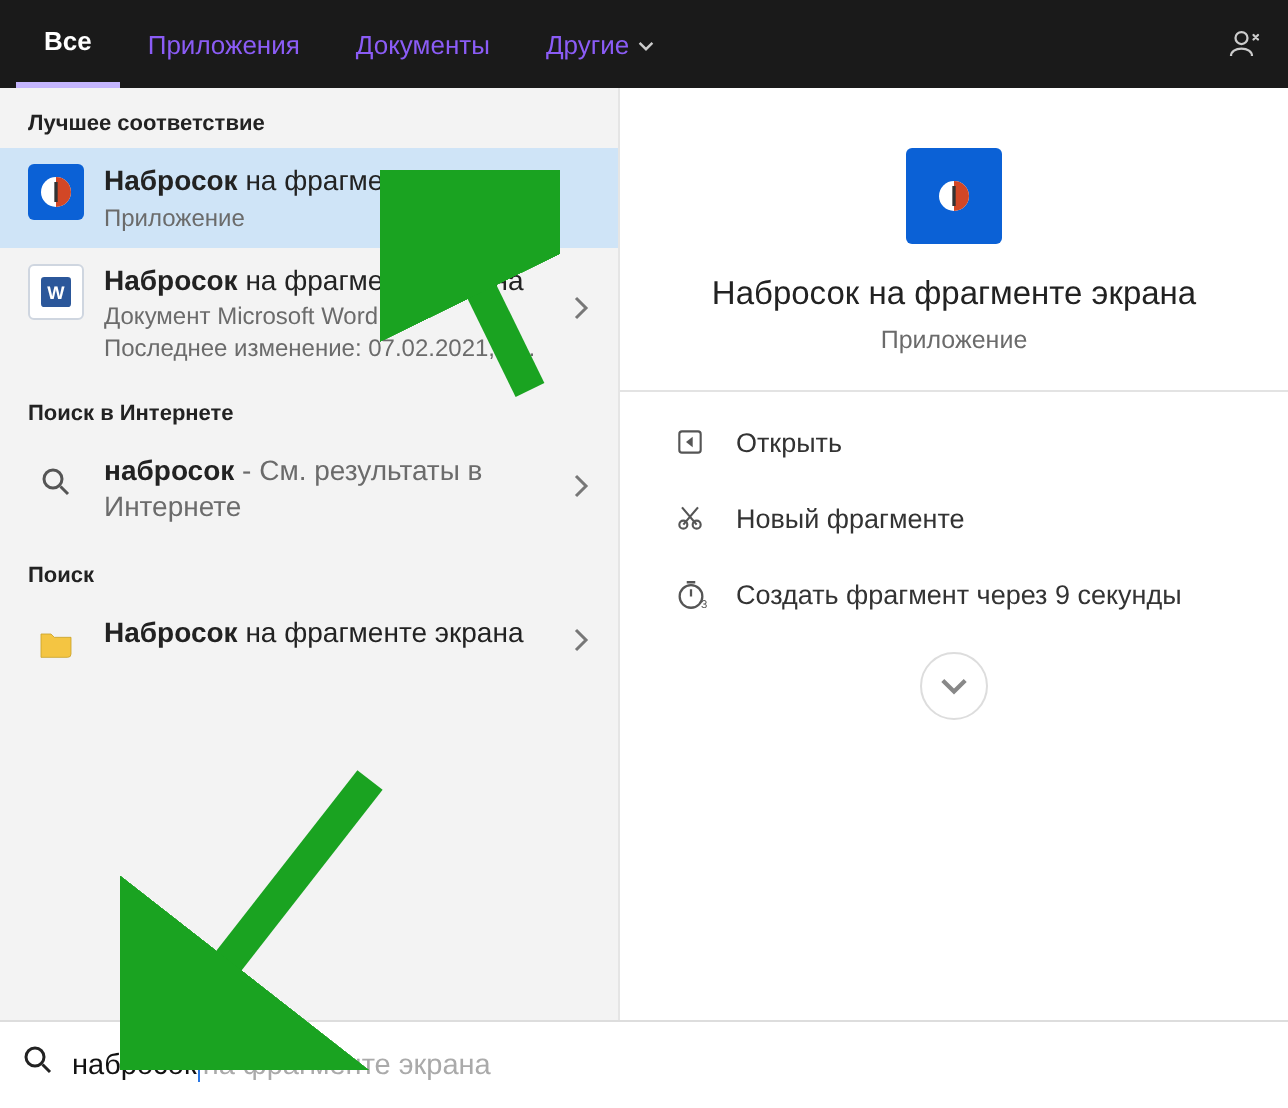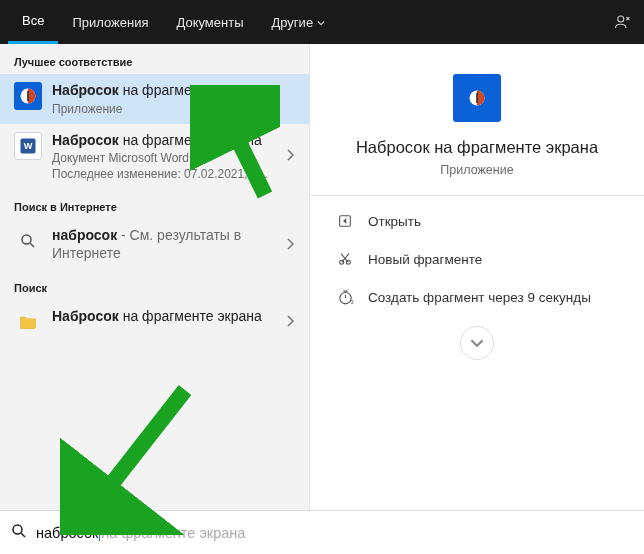--- a/index.html
+++ b/index.html
@@ -1,20 +1,20 @@
 <!DOCTYPE html>
 <html><head>
 <meta charset="utf-8">
 <style>
 * { margin: 0; padding: 0; box-sizing: border-box; font-family: "Segoe UI", Arial, sans-serif; }
 body { width: 644px; height: 554px; background: #fff; overflow: hidden; position: relative; }
 
 .topbar { background: #1a1a1a; height: 44px; display: flex; align-items: center; padding: 0 8px; position: relative; }
-.tab { color: #e5e5e5; padding: 0 14px; height: 44px; display: flex; align-items: center; font-size: 13px; cursor: pointer; }
-.tab.active { color: #fff; border-bottom: 3px solid #0ea5e9; }
+.tab { color: #8b5cf6; padding: 0 14px; height: 44px; display: flex; align-items: center; font-size: 13px; cursor: pointer; }
+.tab.active { color: #fff; border-bottom: 3px solid #c4b5fd; font-weight: bold; }
 .tab .chev { margin-left: 4px; }
 .topbar-right { position: absolute; right: 12px; top: 0; height: 44px; display: flex; align-items: center; color: #ccc; }
 
 .layout { display: flex; height: calc(554px - 44px - 44px); }
 .left { width: 310px; background: #f3f3f3; border-right: 1px solid #e5e5e5; overflow: hidden; }
 .right { flex: 1; padding: 20px 20px 0 20px; position: relative; background: #fff; }
 
 .section-label { font-size: 11px; font-weight: 600; color: #222; padding: 12px 14px 6px 14px; }
 .result { display: flex; align-items: flex-start; padding: 8px 14px; cursor: pointer; position: relative; }
 .result.selected { background: #cfe4f7; }

